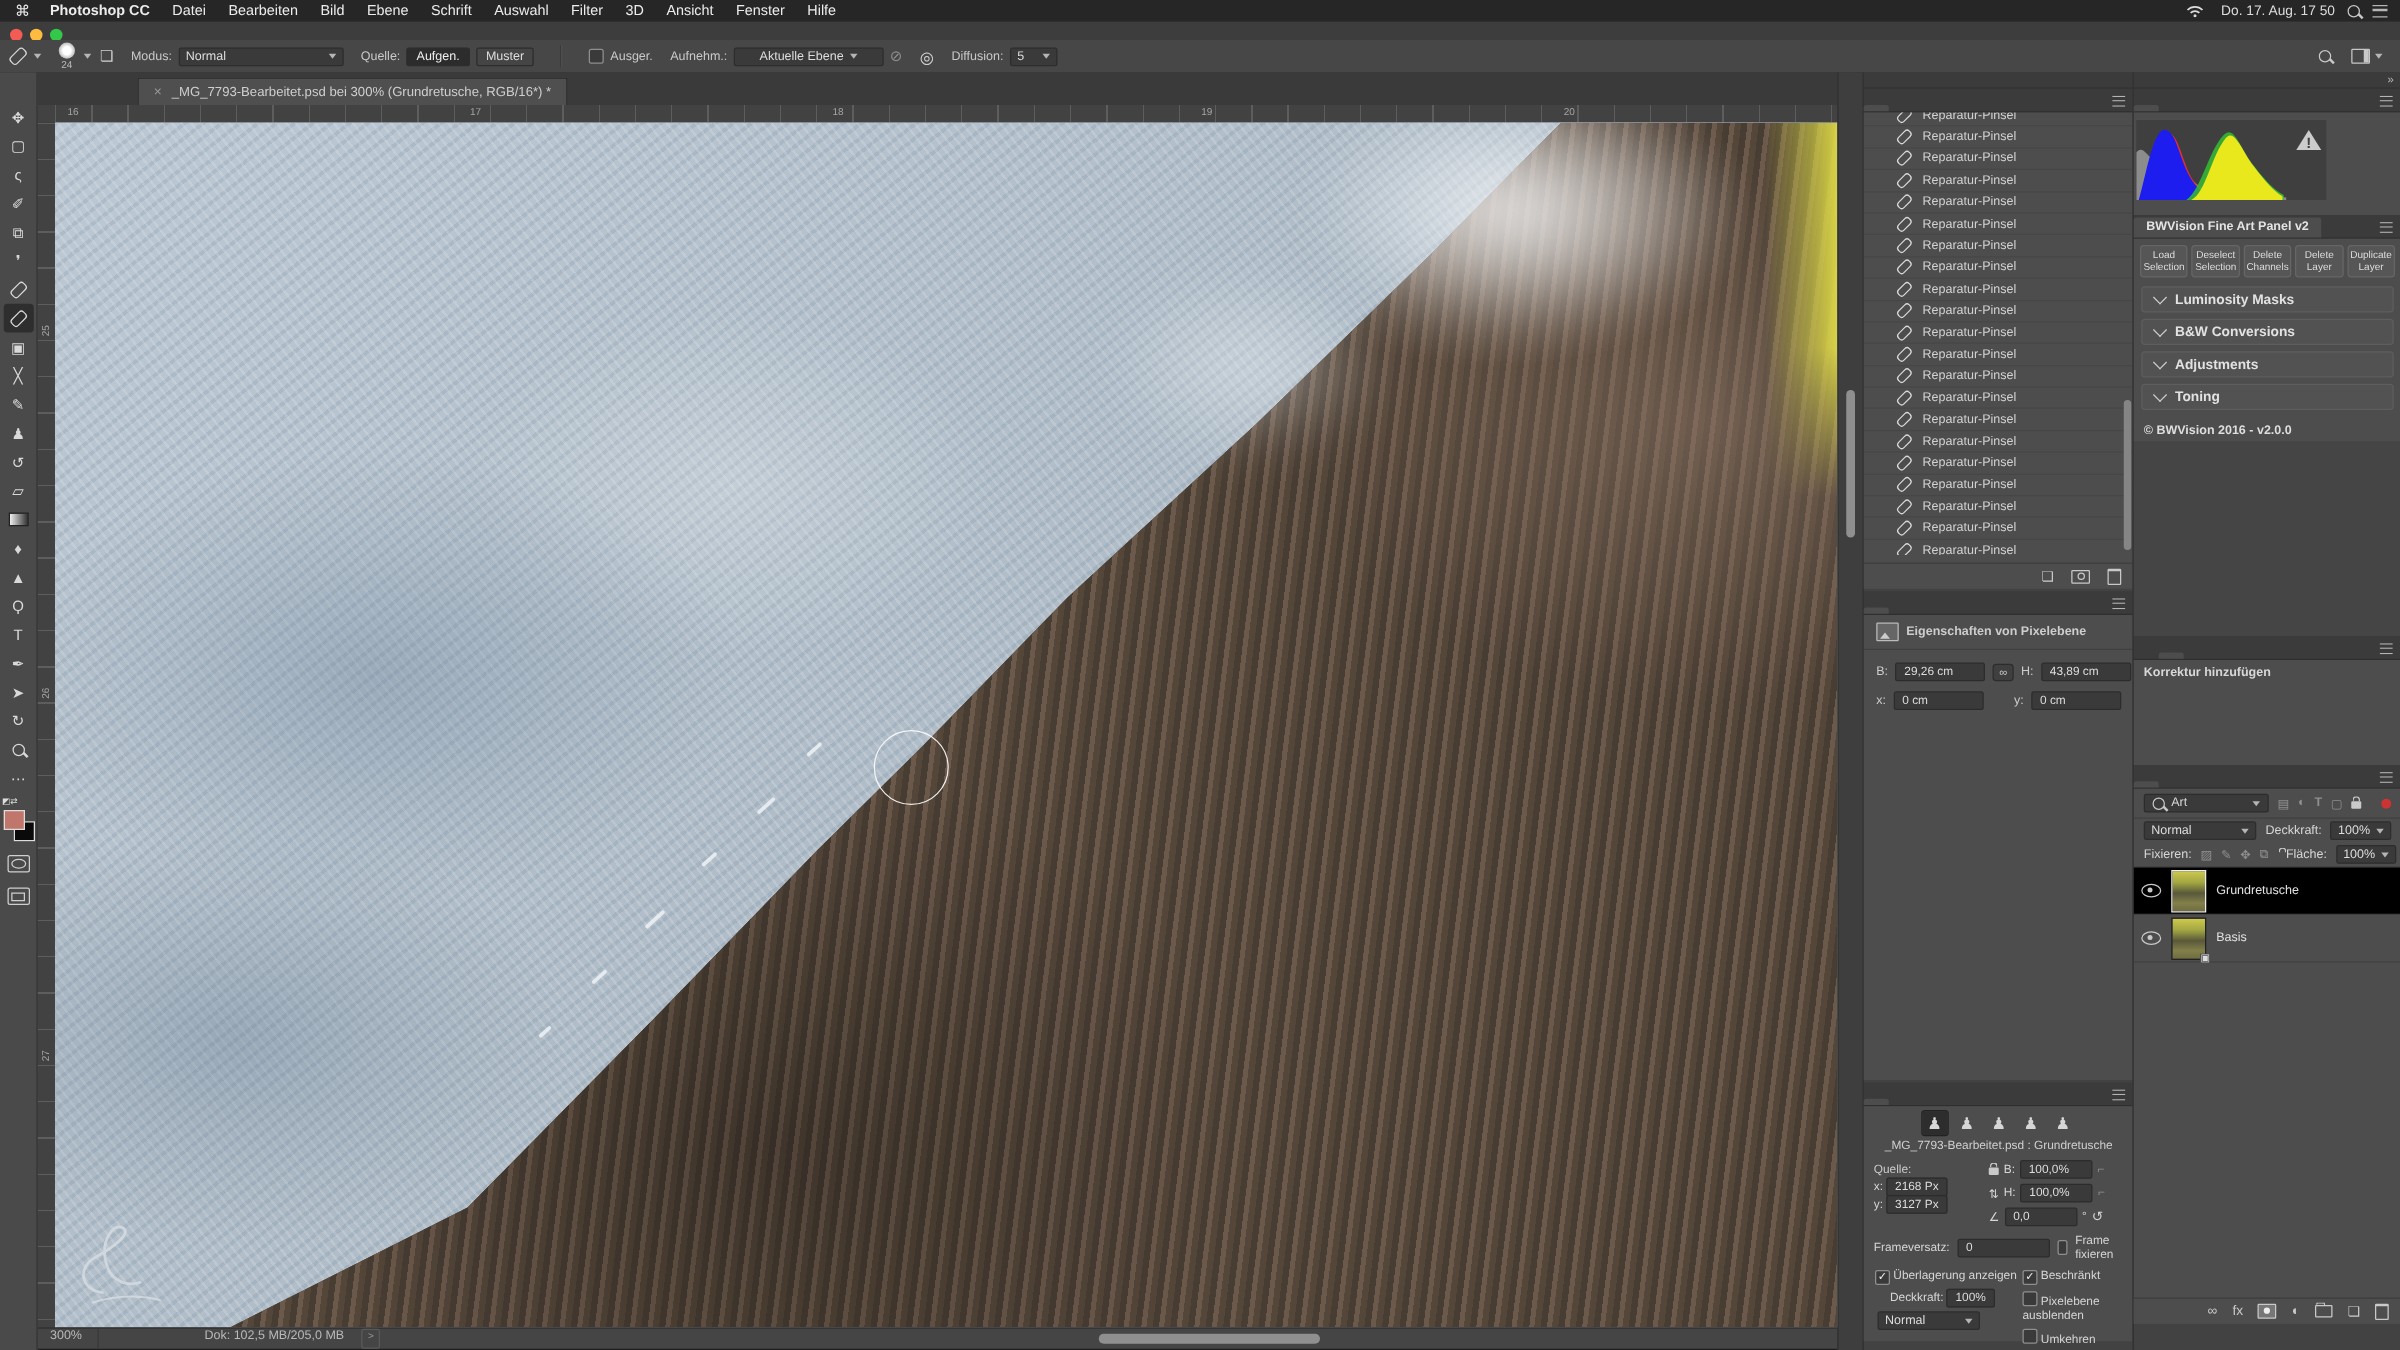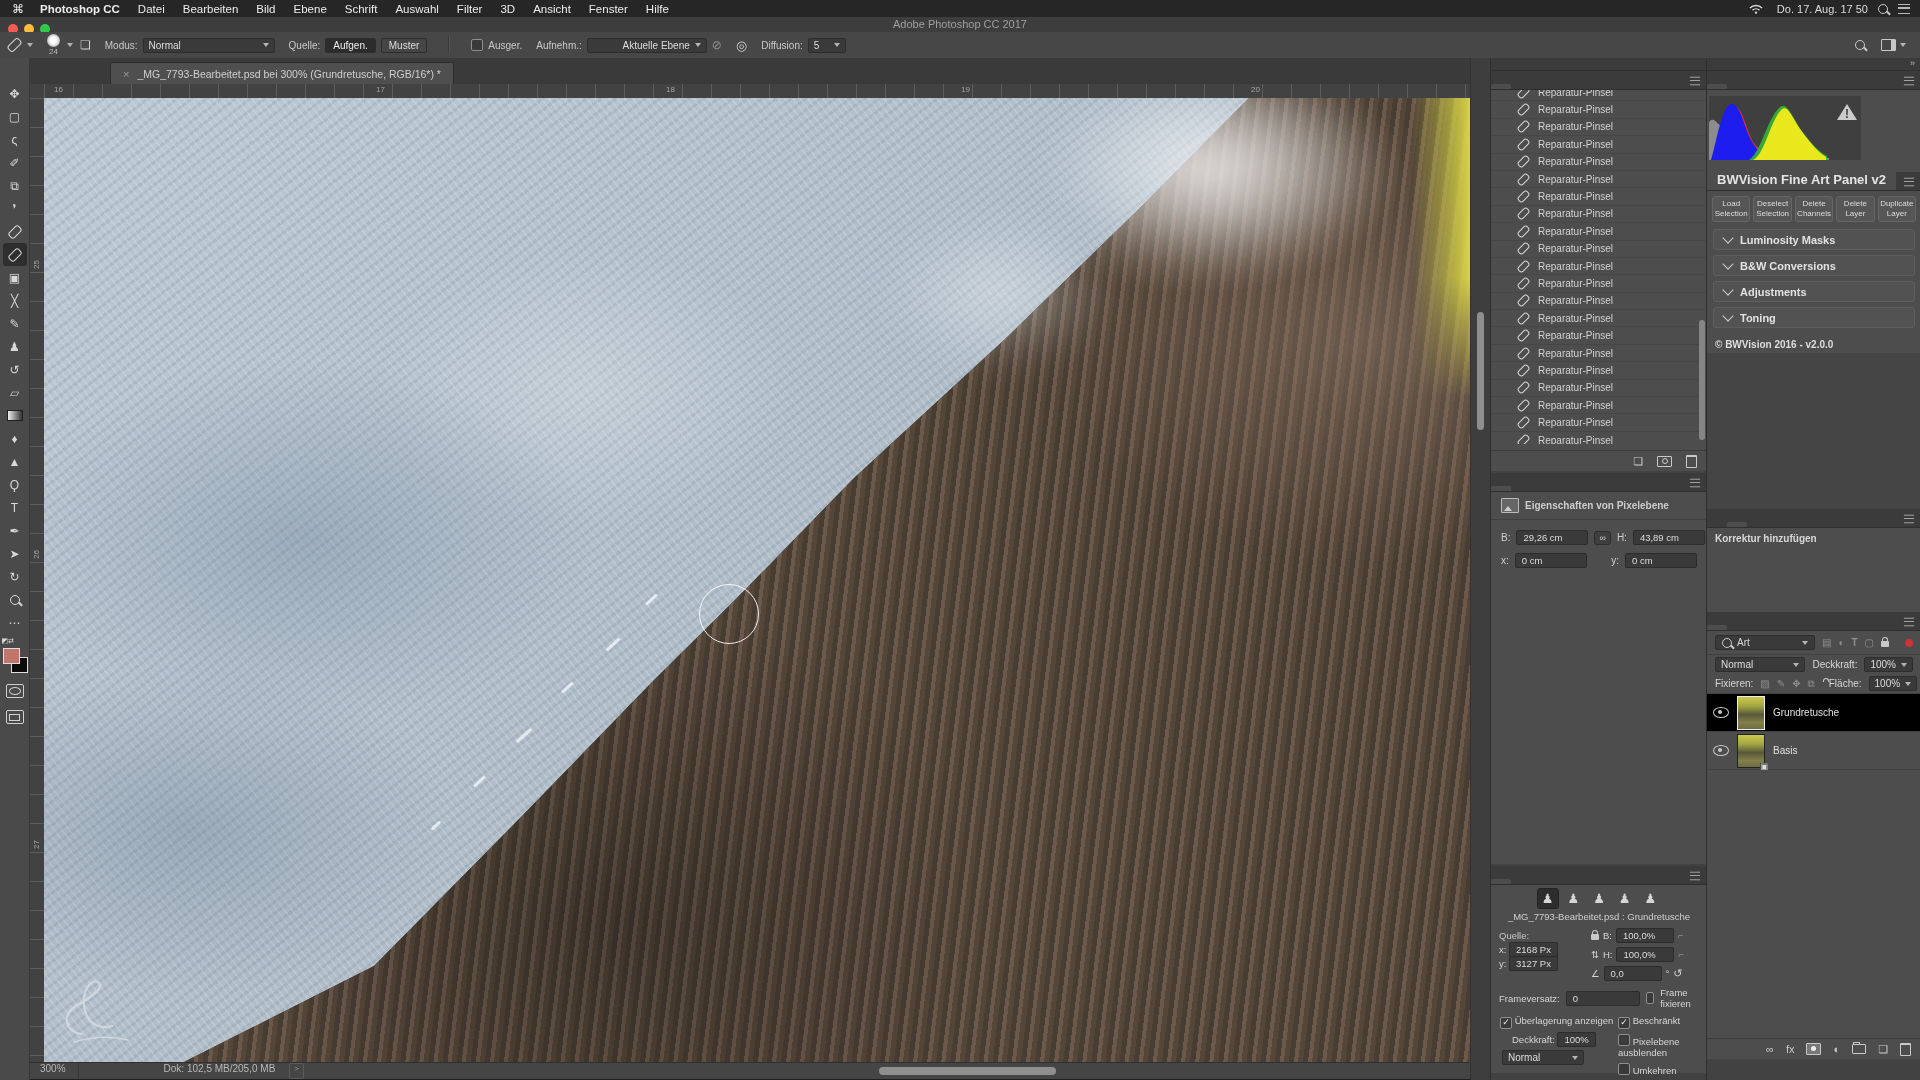--- a/index.html
+++ b/index.html
@@ -109,21 +109,21 @@
   #hthumb{position:absolute;left:849px;top:4px;width:177px;height:8px;border-radius:4px;background:#8f8f8f}
   #gutter{left:1470px;top:58px;width:20px;height:1022px;background:#3e3e3e;border-left:1px solid #333}
   #vthumb{position:absolute;left:6px;top:254px;width:7px;height:118px;border-radius:4px;background:#8f8f8f}
   
   .col{background:#424242;z-index:6}
   #col1{left:1490px;top:58px;width:216px;height:1022px;border-left:1px solid #2e2e2e}
   #col2{left:1706px;top:58px;width:214px;height:1022px;border-left:1px solid #2e2e2e}
   .dockstrip{height:12px;background:#3b3b3b;border-bottom:1px solid #303030;position:relative}
   .dockstrip .collapse{position:absolute;right:6px;top:0;font-size:9px;color:#b5b5b5}
   .tabbar{height:18px;background:#3b3b3b;display:flex;align-items:flex-end;position:relative;border-bottom:1px solid #2f2f2f}
-  .tab{font-size:13px;color:#a8a8a8;padding:2px 10px 3px;white-space:nowrap}
+  .tab{font-size:10px;color:#a8a8a8;padding:2px 10px 3px;white-space:nowrap}
   .tab.act{background:#4d4d4d;color:#e4e4e4;border-radius:2px 2px 0 0}
   .tabbar .ham{position:absolute;right:6px;top:5px;transform:scale(.85)}
   .pbody{background:#4d4d4d;position:relative}
   .plabel{font-size:10px;color:#c9c9c9}
   
   #hlist{height:360px;overflow:hidden;padding-top:0;margin-top:-6px}
   .hrow{height:16.4px;display:flex;align-items:center;gap:8px;padding-left:26px;font-size:10px;color:#d2d2d2;border-bottom:1px solid rgba(0,0,0,.08)}
   .hrow .bandage{width:11px;height:5px;flex:none}
   #histscroll{position:absolute;right:2px;top:230px;width:6px;height:120px;border-radius:3px;background:#858585}
   .pfooter{height:20px;display:flex;align-items:center;justify-content:flex-end;gap:14px;padding-right:10px;background:#4d4d4d;border-top:1px solid #3c3c3c}
@@ -215,21 +215,20 @@
     <span id="mb-clock" data-name="menu-bar-clock">Do. 17. Aug. 17 50</span>
     <span class="mag" data-name="spotlight-search-icon"></span>
     <span class="ham" data-name="notification-center-icon"></span>
   </div>
 </div>
 
 <div class="abs" id="titlebar" data-name="window-title-bar">
   <span class="lights">
     <span class="tl" style="background:#f25c54" data-name="close-window-button"></span><span class="tl" style="background:#fdbc40" data-name="minimize-window-button"></span><span class="tl" style="background:#34c84a" data-name="zoom-window-button"></span>
   </span>
-  <span class="wtitle" data-name="window-title">Adobe Photoshop CC 2017</span>
 </div>
 
 <div class="abs" id="optionsbar" data-name="tool-options-bar">
   <div class="grp">
     <span class="bandage" data-name="healing-brush-tool-icon"></span>
     <span class="cdn" data-name="tool-preset-chevron-icon"></span>
   </div>
   <div class="grp" style="flex-direction:column;gap:0">
     <span class="brushdot" data-name="brush-preview-icon"></span>
     <span style="font-size:8px;color:#bbb" data-name="brush-size-value">24</span>
@@ -250,21 +249,21 @@
     <span class="btn on" data-name="quelle-aufgenommen-button">Aufgen.</span>
     <span class="btn" data-name="quelle-muster-button">Muster</span>
   </div>
   <span class="sep" style="margin:0 14px"></span>
   <div class="grp">
     <span class="chk" data-name="ausgerichtet-checkbox"></span>
     <span class="plabel" data-name="ausgerichtet-label">Ausger.</span>
   </div>
   <div class="grp">
     <span class="plabel" data-name="aufnehmen-label">Aufnehm.:</span>
-    <span class="in" style="width:108px;justify-content:flex-end" data-name="aufnehmen-dropdown">
+    <span class="in" style="width:108px;justify-content:center" data-name="aufnehmen-dropdown">
       <span>Aktuelle Ebene</span>
         <span class="cdn"></span>
     </span>
     <span class="dim" style="font-size:12px" data-name="ignore-adjustment-layers-icon">⊘</span>
   </div>
   <div class="grp">
       <span style="font-size:13px" data-name="pressure-size-icon">◎</span>
     </div>
   <div class="grp">
     <span class="plabel" data-name="diffusion-label">Diffusion:</span>

